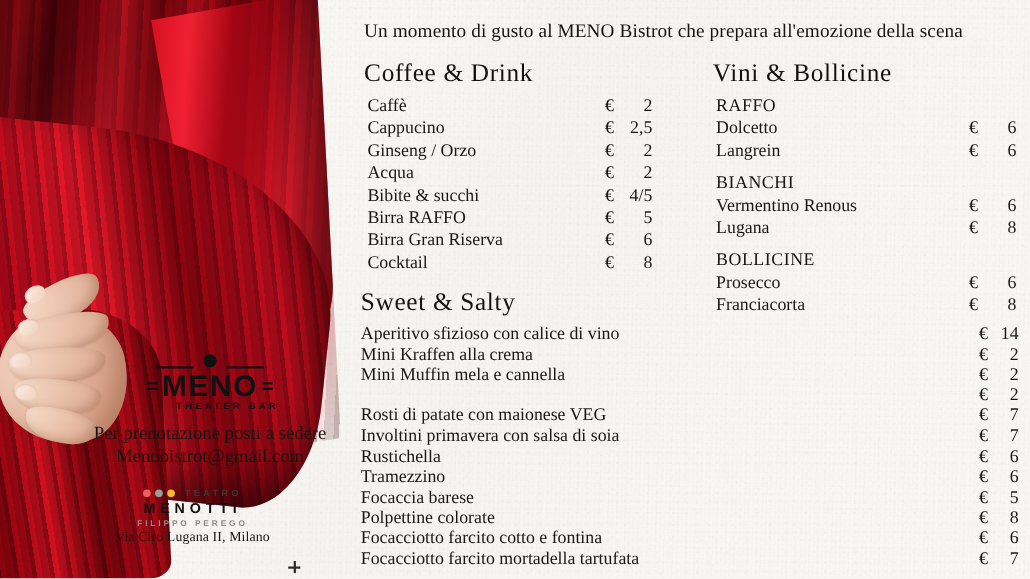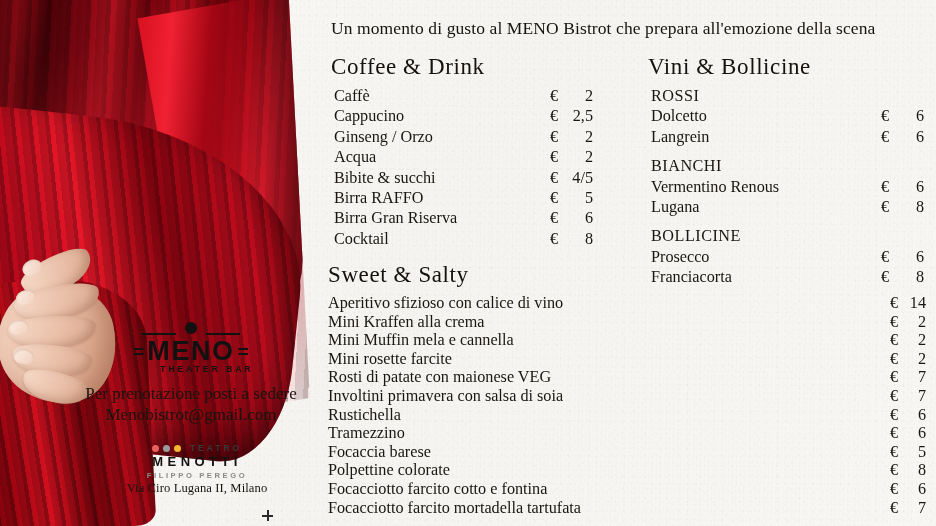--- a/index.html
+++ b/index.html
@@ -170,21 +170,21 @@
   }
   .logo .eqs{ font-size:19px; font-weight:700; letter-spacing:0; }
   .logo .sub{
     position:absolute; left:16px; top:42px; width:142px;
     font-family:"Liberation Sans", sans-serif;
     font-size:8.4px; font-weight:700; letter-spacing:3.1px; color:#111;
   }
   .contact{ margin-top:9px; font-size:17px; color:#17140f; line-height:21px; }
 
   
-  #teatro{ position:absolute; left:68px; top:444px; width:258px; text-align:center; }
+  #teatro{ position:absolute; left:46px; top:444px; width:258px; text-align:center; }
   .tm-top{ display:flex; align-items:center; justify-content:center; gap:4px; }
   .tm-dot{ width:7px; height:7px; border-radius:50%; display:inline-block; }
   .tm-teatro{
     font-family:"Liberation Sans", sans-serif;
     font-size:8.2px; font-weight:600; letter-spacing:3.2px; color:#3a3a3a; margin-left:5px;
   }
   .tm-name{
     font-family:"Liberation Sans", sans-serif;
     font-size:13px; font-weight:700; letter-spacing:4.4px; color:#111; margin-top:1px;
   }
@@ -297,21 +297,21 @@
             <span class="eu">€</span>
             <span class="amt">8</span>
           </span>
         </div>
       </div>
   </div>
 
   <div class="col-right">
     <div class="sec-title">Vini &amp; Bollicine</div>
     <div class="rows" id="wine-rows">
-        <div class="grp">ROSSI</div>
+        <div class="grp">RAFFO</div>
         <div class="row">
           <span class="nm">Dolcetto</span>
           <span class="sp"></span>
           <span class="pr">
             <span class="eu">€</span>
             <span class="amt">6</span>
           </span>
         </div>
         <div class="row">
           <span class="nm">Langrein</span>
@@ -381,21 +381,20 @@
         </div>
         <div class="row">
           <span class="nm">Mini Muffin mela e cannella</span>
           <span class="sp"></span>
           <span class="pr">
             <span class="eu">€</span>
             <span class="amt">2</span>
           </span>
         </div>
         <div class="row">
-          <span class="nm">Mini rosette farcite</span>
           <span class="sp"></span>
           <span class="pr">
             <span class="eu">€</span>
             <span class="amt">2</span>
           </span>
         </div>
         <div class="row">
           <span class="nm">Rosti di patate con maionese VEG</span>
           <span class="sp"></span>
           <span class="pr">

